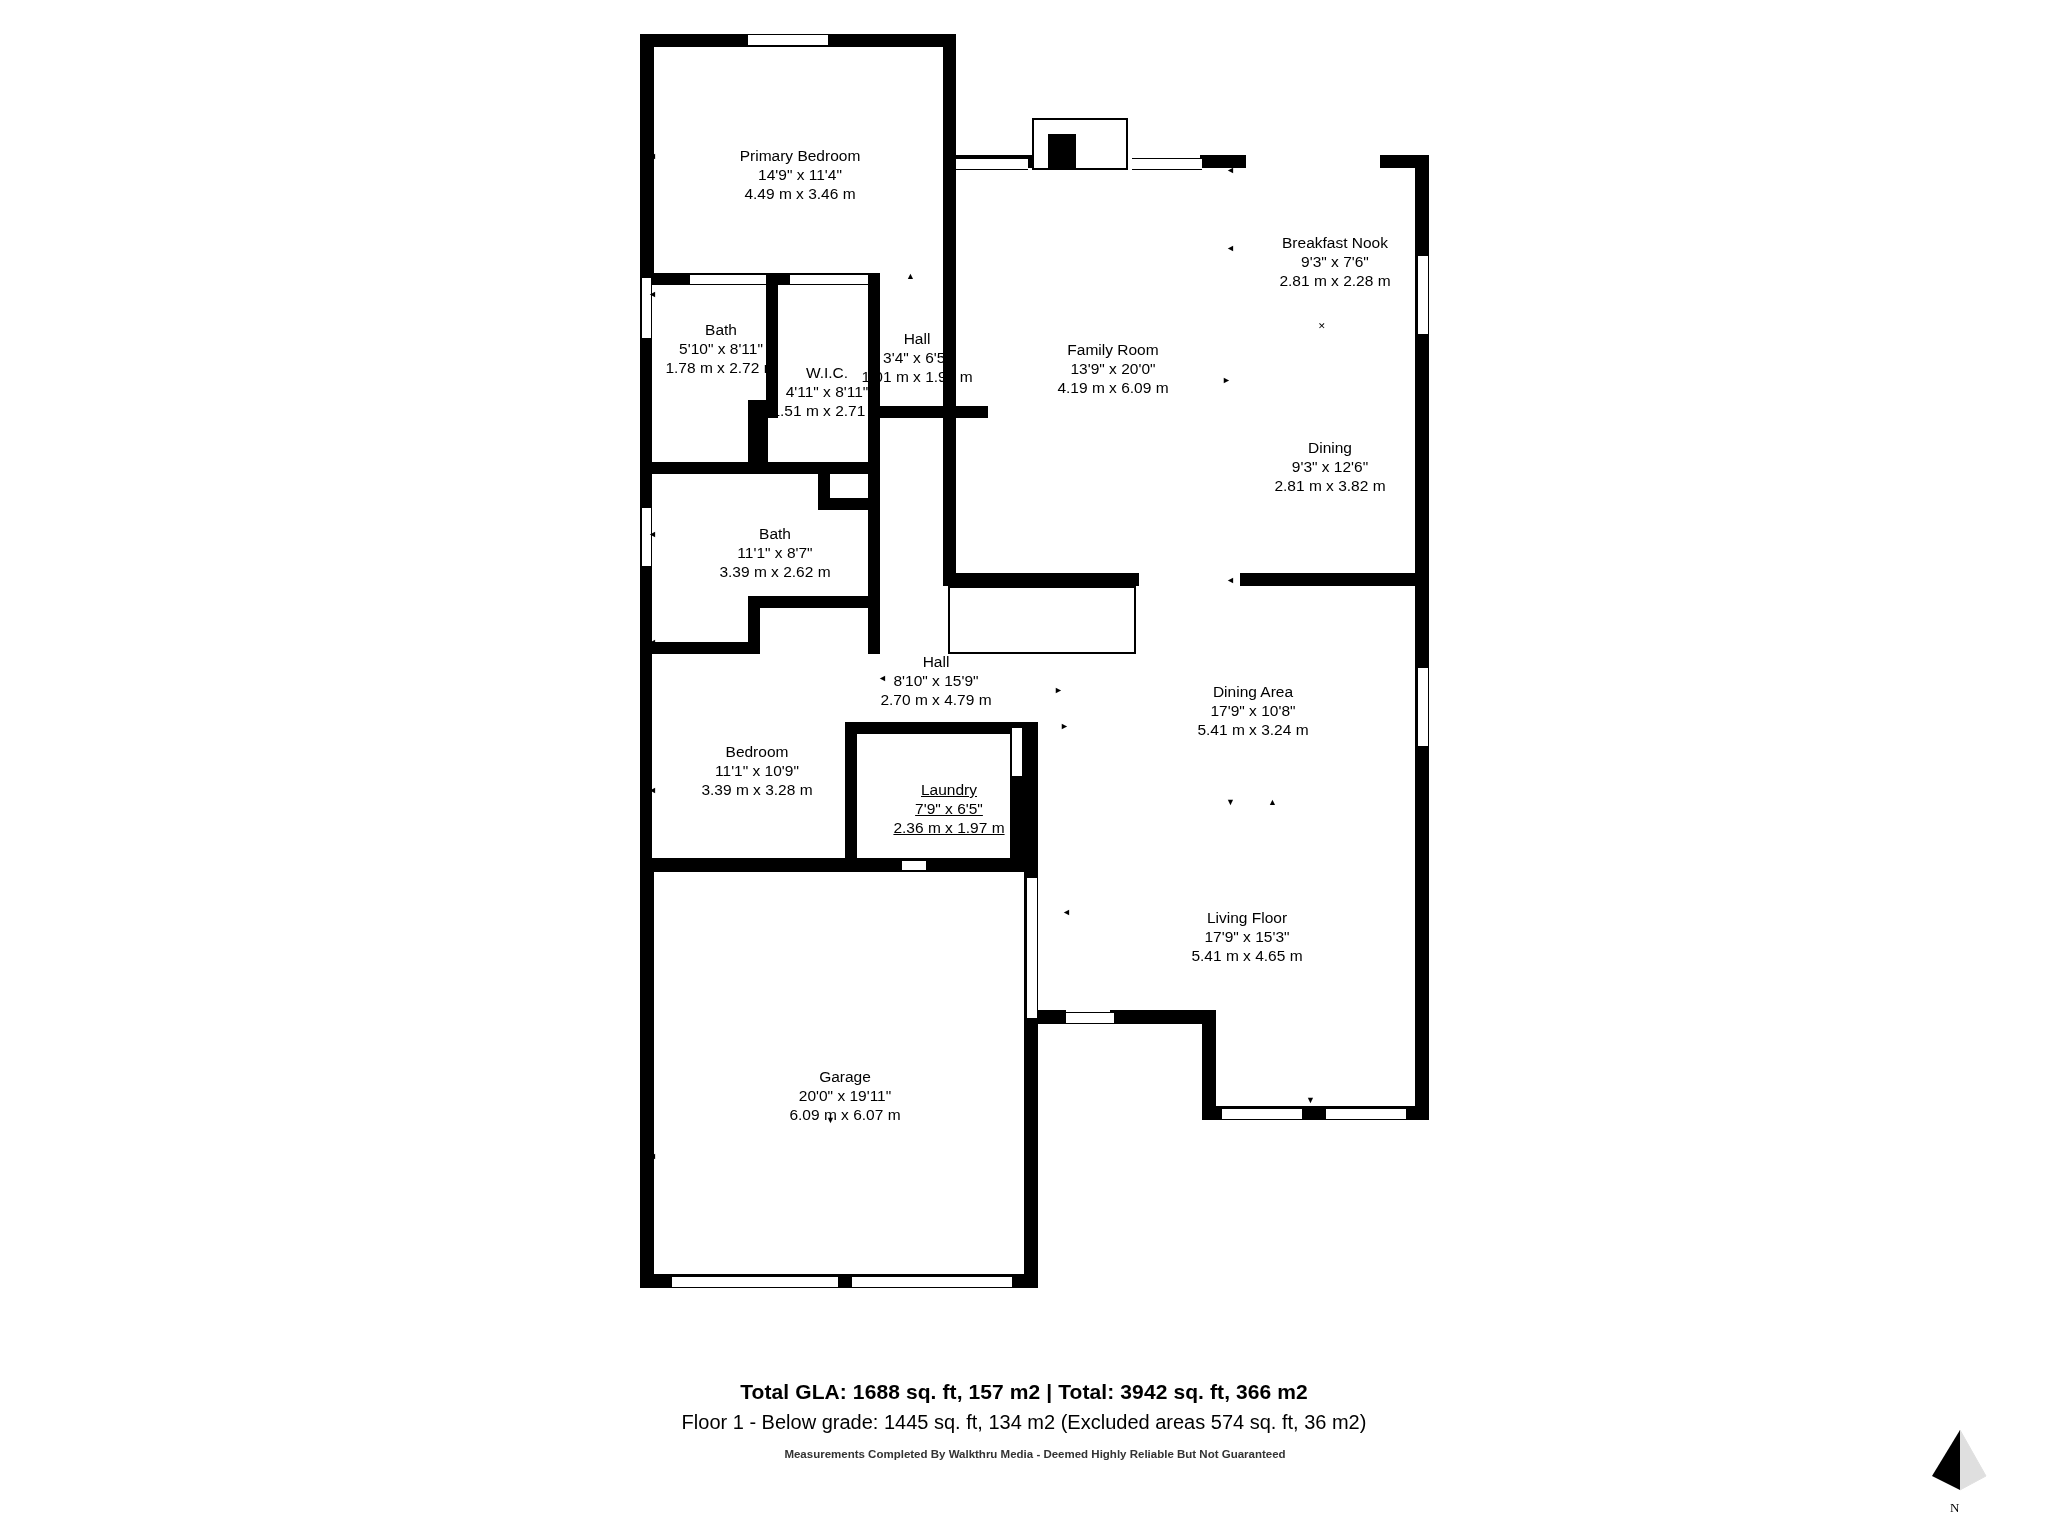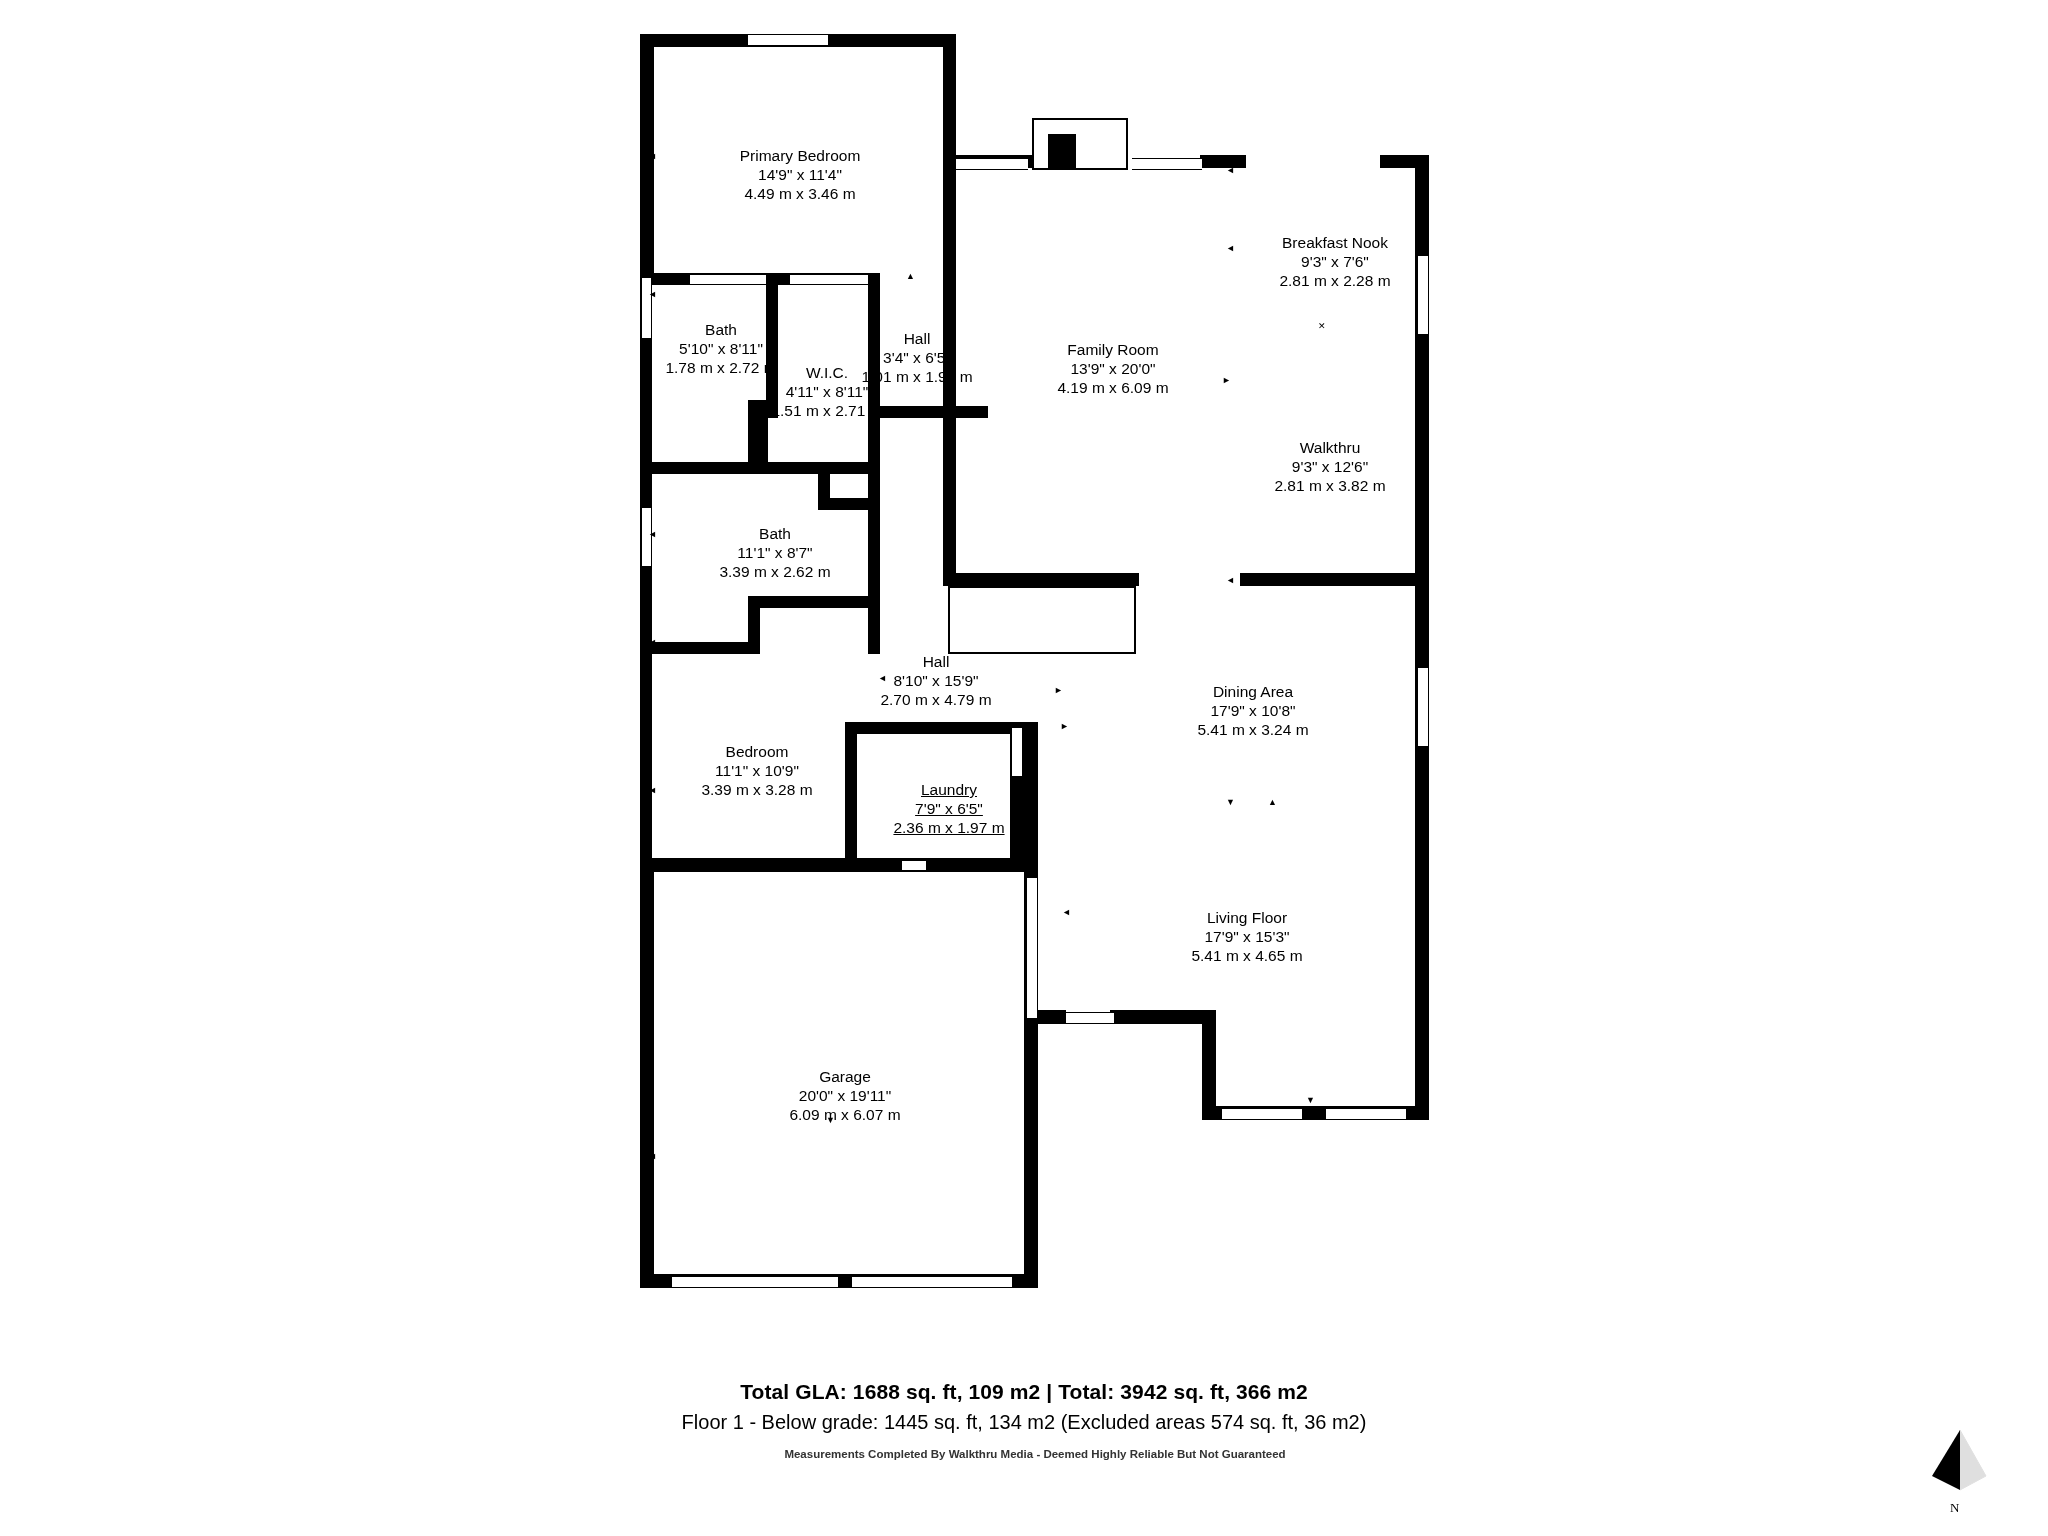--- a/index.html
+++ b/index.html
@@ -249,21 +249,21 @@
     <div class="dim">4.19 m x 6.09 m</div>
   </div>
 
   <div class="label" style="left:827px; top:363px;">
     <div class="name">W.I.C.</div>
     <div class="dim">4'11" x 8'11"</div>
     <div class="dim">1.51 m x 2.71 m</div>
   </div>
 
   <div class="label" style="left:1330px; top:438px;">
-    <div class="name">Walkthru</div>
+    <div class="name">Dining</div>
     <div class="dim">9'3" x 12'6"</div>
     <div class="dim">2.81 m x 3.82 m</div>
   </div>
 
   <div class="label" style="left:775px; top:524px;">
     <div class="name">Bath</div>
     <div class="dim">11'1" x 8'7"</div>
     <div class="dim">3.39 m x 2.62 m</div>
   </div>
 
@@ -299,21 +299,21 @@
 
   <div class="label" style="left:845px; top:1067px;">
     <div class="name">Garage</div>
     <div class="dim">20'0" x 19'11"</div>
     <div class="dim">6.09 m x 6.07 m</div>
   </div>
 
 </div>
 
 <div id="summary">
-  <div class="total">Total GLA: 1688 sq. ft, 109 m2 | Total: 3942 sq. ft, 366 m2</div>
+  <div class="total">Total GLA: 1688 sq. ft, 157 m2 | Total: 3942 sq. ft, 366 m2</div>
   <div class="line">Floor 1 - Below grade: 1445 sq. ft, 134 m2 (Excluded areas 574 sq. ft, 36 m2)</div>
   <div class="disclaimer">Measurements Completed By Walkthru Media - Deemed Highly Reliable But Not Guaranteed</div>
 </div>
 
 <div id="compass">
   <svg width="70" height="86" viewBox="0 0 70 86">
     <polygon points="34,2 34,62 6,48" fill="#000"></polygon>
     <polygon points="34,2 34,62 60,48" fill="#000" opacity="0.12" stroke="#000" stroke-width="1"></polygon>
   </svg>
   <div class="n-letter">N</div>

